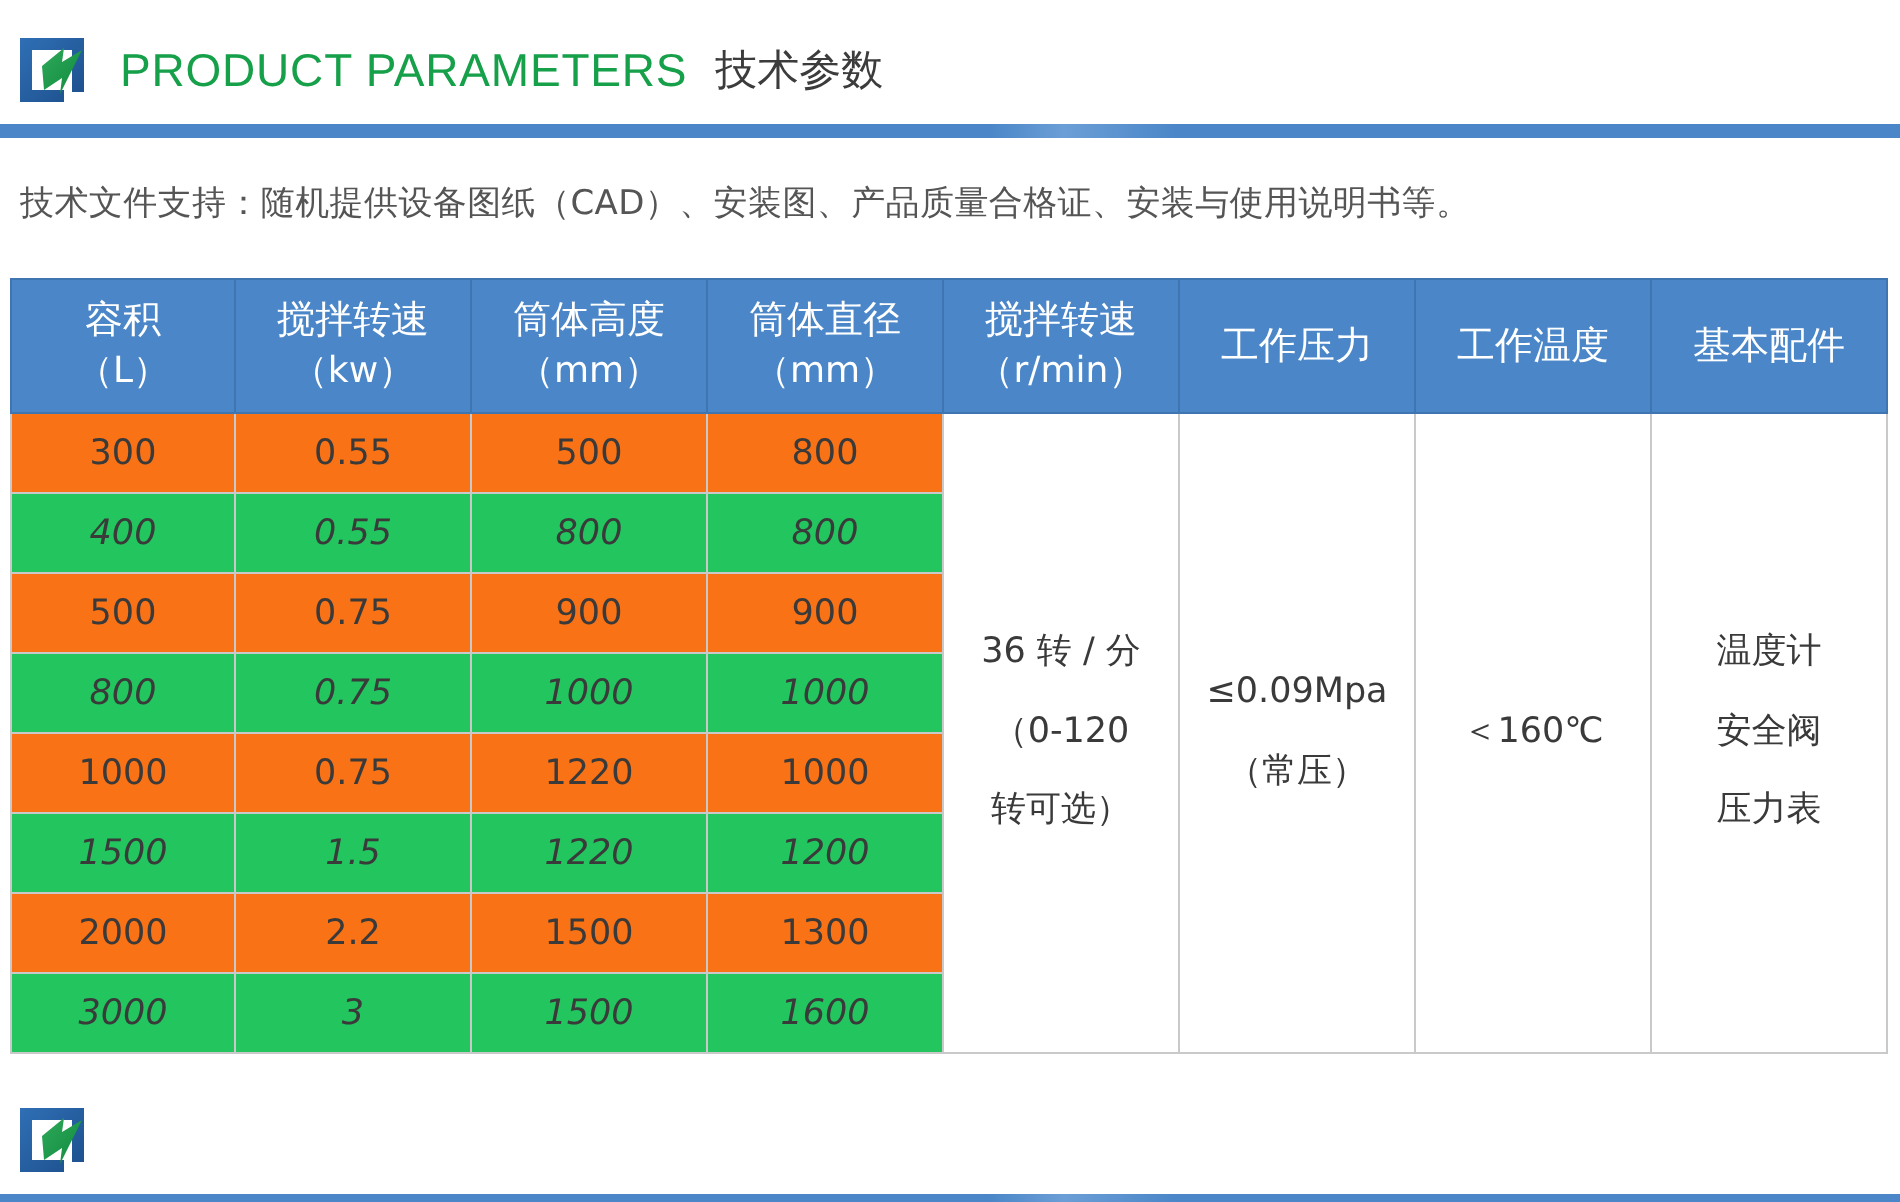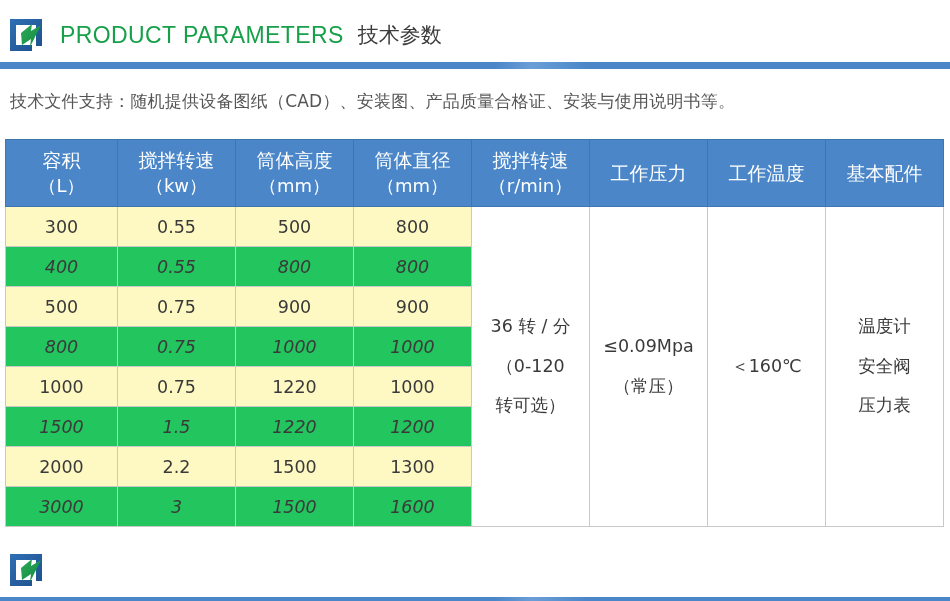--- a/index.html
+++ b/index.html
@@ -110,21 +110,21 @@
   table.spec thead th .sub {
     display: block;
     font-size: 18px;
   }
   table.spec tbody td {
     font-size: 17.5px;
     color: #3a3a3a;
     height: 39px;
     padding: 0 2px;
   }
-  table.spec tbody tr.odd td { background: #fef9c3; }
+  table.spec tbody tr.odd td { background: #f97316; }
   table.spec tbody tr.even td { background: #22c55e; font-style: italic; }
   table.spec tbody td.merged {
     background: #ffffff !important;
     line-height: 2.25;
     font-size: 17.5px;
     margin-top: 20px;
   }
   table.spec tbody td.merged .ln { display: block; white-space: nowrap; }
 
   

